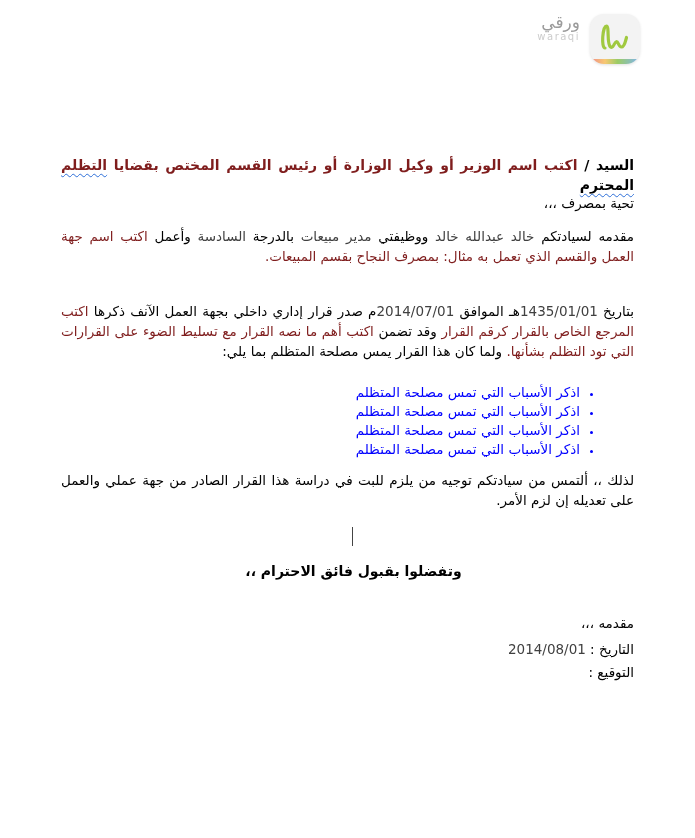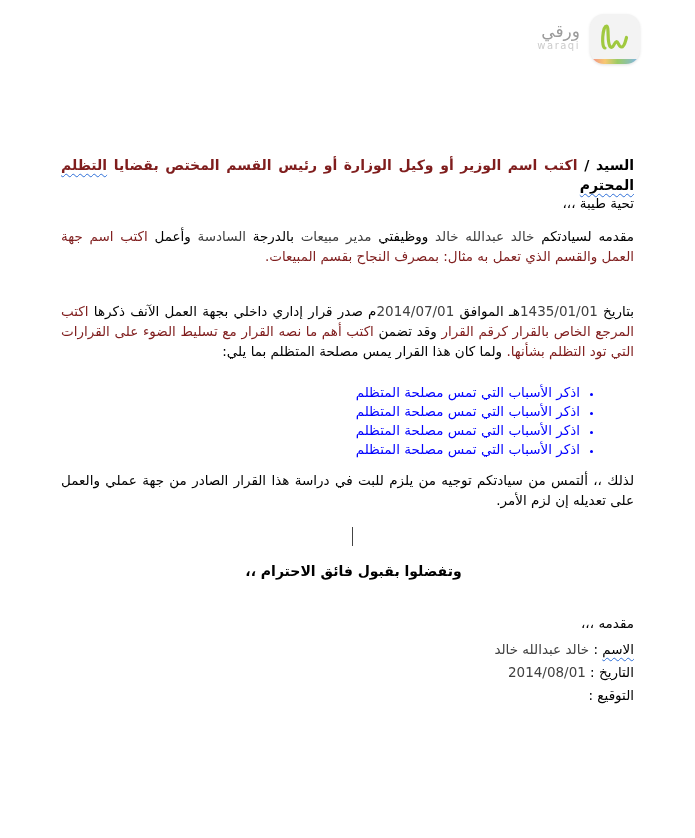--- a/index.html
+++ b/index.html
@@ -6,21 +6,21 @@
   .page{
     position:relative;
     width:695px;height:838px;
     background:#ffffff;
     font-family:"DejaVu Sans","Liberation Sans",sans-serif;
     font-size:13.5px;
     color:#000;
     overflow:hidden;
   }
   
-  .logo{position:absolute;top:14px;right:55px;display:flex;align-items:center;gap:10px;}
+  .logo{position:absolute;top:14px;right:55px;display:flex;align-items:flex-start;gap:10px;}
   .logo-text{text-align:right;line-height:1.05;padding-bottom:4px;}
   .logo-ar{font-size:17px;color:#9b9b9b;}
   .logo-en{font-size:10px;color:#cccccc;letter-spacing:1.5px;margin-left:36px;}
   .logo-icon{
     position:relative;width:50px;height:50px;border-radius:14px;
     background:#f3f3f3;box-shadow:0 1px 3px rgba(0,0,0,0.12);
     overflow:hidden;
   }
   .logo-rainbow{
     position:absolute;left:0;right:0;bottom:0;height:5px;
@@ -70,21 +70,21 @@
         <path d="M15 34 C11 34 12.5 12 16.5 12 C19.5 12 16.5 30 20.5 33 C23.5 35 24.5 27.5 26.5 27.5 C28.5 27.5 28.5 33 31.5 33 C34.5 33 35.5 27 36.5 23.5" fill="none" stroke="#a0c93f" stroke-width="3.2" stroke-linecap="round" stroke-linejoin="round"></path>
       </svg>
       <div class="logo-rainbow"></div>
     </div>
   </header>
 
   <main class="letter">
 
     <p class="block salutation just"><span class="c-black bold">السيد / </span><span class="c-blue bold">اكتب اسم الوزير أو وكيل الوزارة أو رئيس القسم المختص بقضايا </span><span class="c-blue bold wavy">التظلم </span><span class="c-black bold wavy">المحترم</span></p>
 
-    <p class="block greeting">تحية طيبة ،،،</p>
+    <p class="block greeting">تحية بمصرف ،،،</p>
 
     <p class="block intro just"><span class="c-black">مقدمه لسيادتكم </span><span class="c-red">خالد عبدالله خالد</span><span class="c-black"> ووظيفتي </span><span class="c-red">مدير مبيعات</span><span class="c-black"> بالدرجة </span><span class="c-red">السادسة</span><span class="c-black"> وأعمل </span><span class="c-blue">اكتب اسم جهة العمل والقسم الذي تعمل به مثال: بمصرف النجاح بقسم المبيعات.</span></p>
 
     <p class="block decision just"><span class="c-black">بتاريخ </span><span class="c-red">1435/01/01</span><span class="c-black">هـ الموافق </span><span class="c-red">2014/07/01</span><span class="c-black">م صدر قرار إداري داخلي بجهة العمل الآنف ذكرها </span><span class="c-blue">اكتب المرجع الخاص بالقرار كرقم القرار </span><span class="c-black">وقد تضمن </span><span class="c-blue">اكتب أهم ما نصه القرار مع تسليط الضوء على القرارات التي تود التظلم بشأنها.</span><span class="c-black"> ولما كان هذا القرار يمس مصلحة المتظلم بما يلي:</span></p>
 
     <ul class="reasons block">
         <li>اذكر الأسباب التي تمس مصلحة المتظلم</li>
         <li>اذكر الأسباب التي تمس مصلحة المتظلم</li>
         <li>اذكر الأسباب التي تمس مصلحة المتظلم</li>
         <li>اذكر الأسباب التي تمس مصلحة المتظلم</li>
@@ -93,23 +93,20 @@
     <p class="block request just c-black">لذلك ،، ألتمس من سيادتكم توجيه من يلزم للبت في دراسة هذا القرار الصادر من جهة عملي والعمل على تعديله إن لزم الأمر.</p>
 
     <div class="caret"></div>
 
     <p class="block closing">وتفضلوا بقبول فائق الاحترام ،،</p>
 
     <p class="block submitted">مقدمه ،،،</p>
 
     <div class="block signature">
       <div>
-        <span class="wavy c-black">الاسم</span><span class="c-black"> : </span><span class="c-red">خالد عبدالله خالد</span>
-      </div>
-      <div>
         <span class="c-black">التاريخ : </span><span class="c-red">2014/08/01</span>
       </div>
       <div>
         <span class="c-black">التوقيع : </span>
       </div>
     </div>
 
   </main>
 </div>
 

